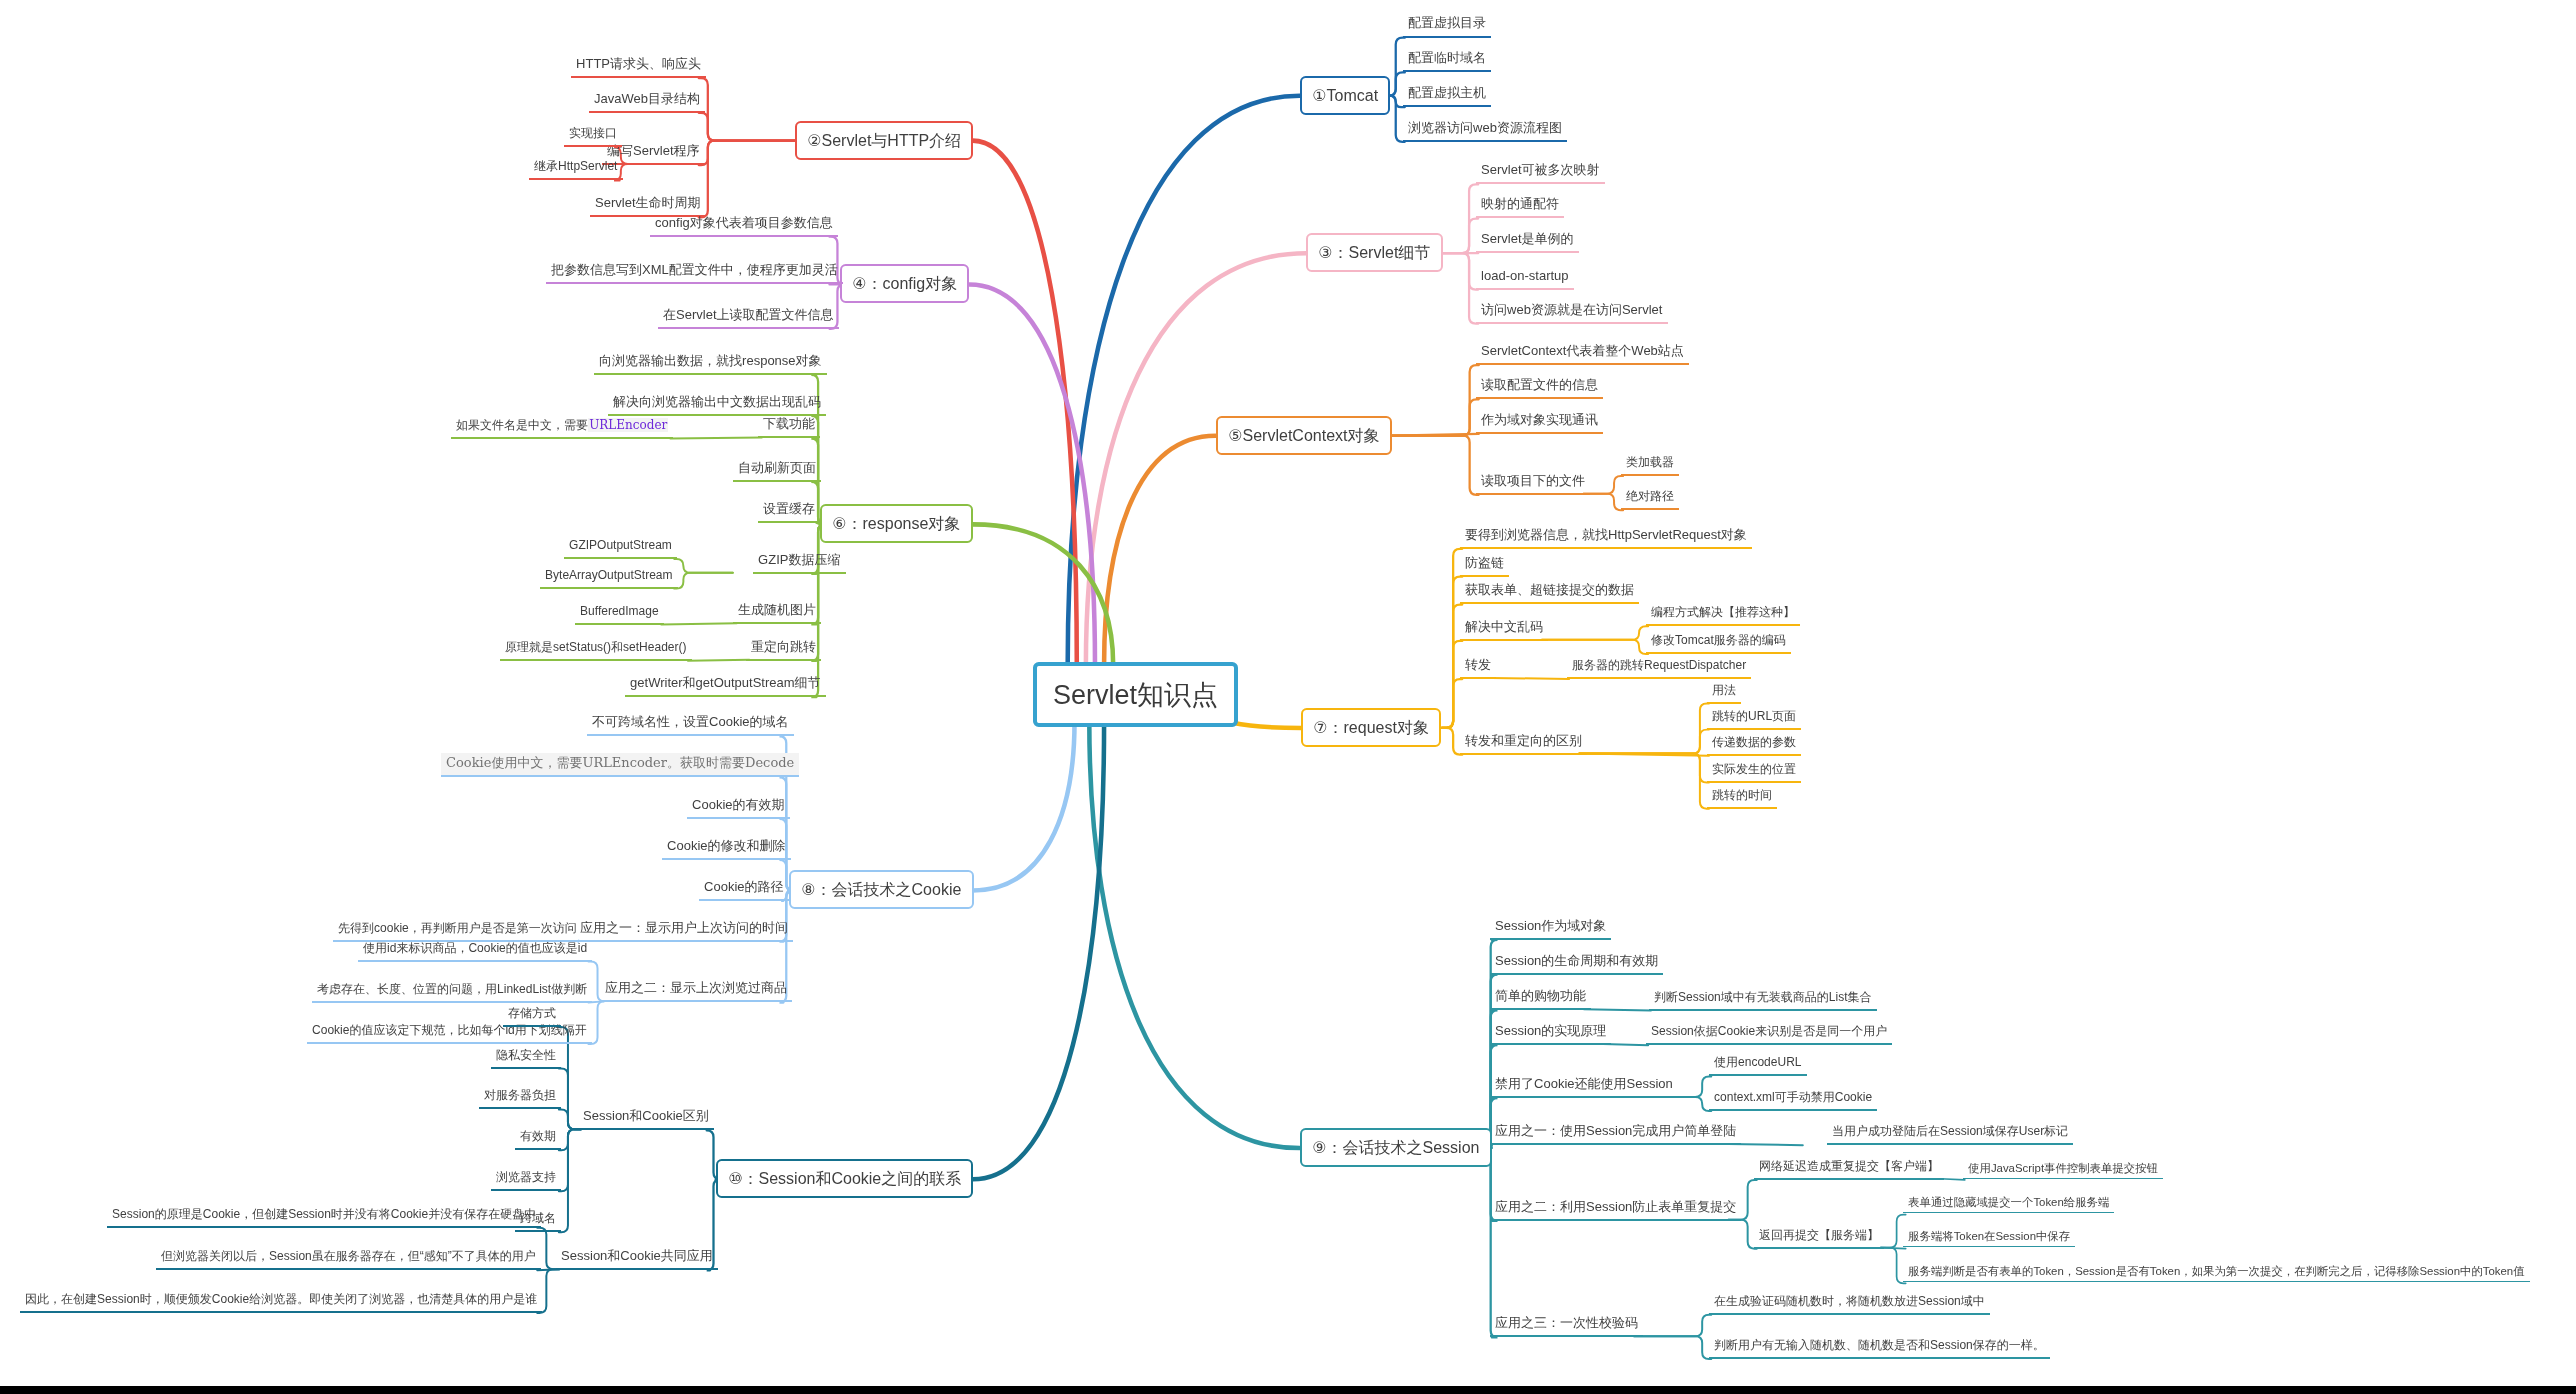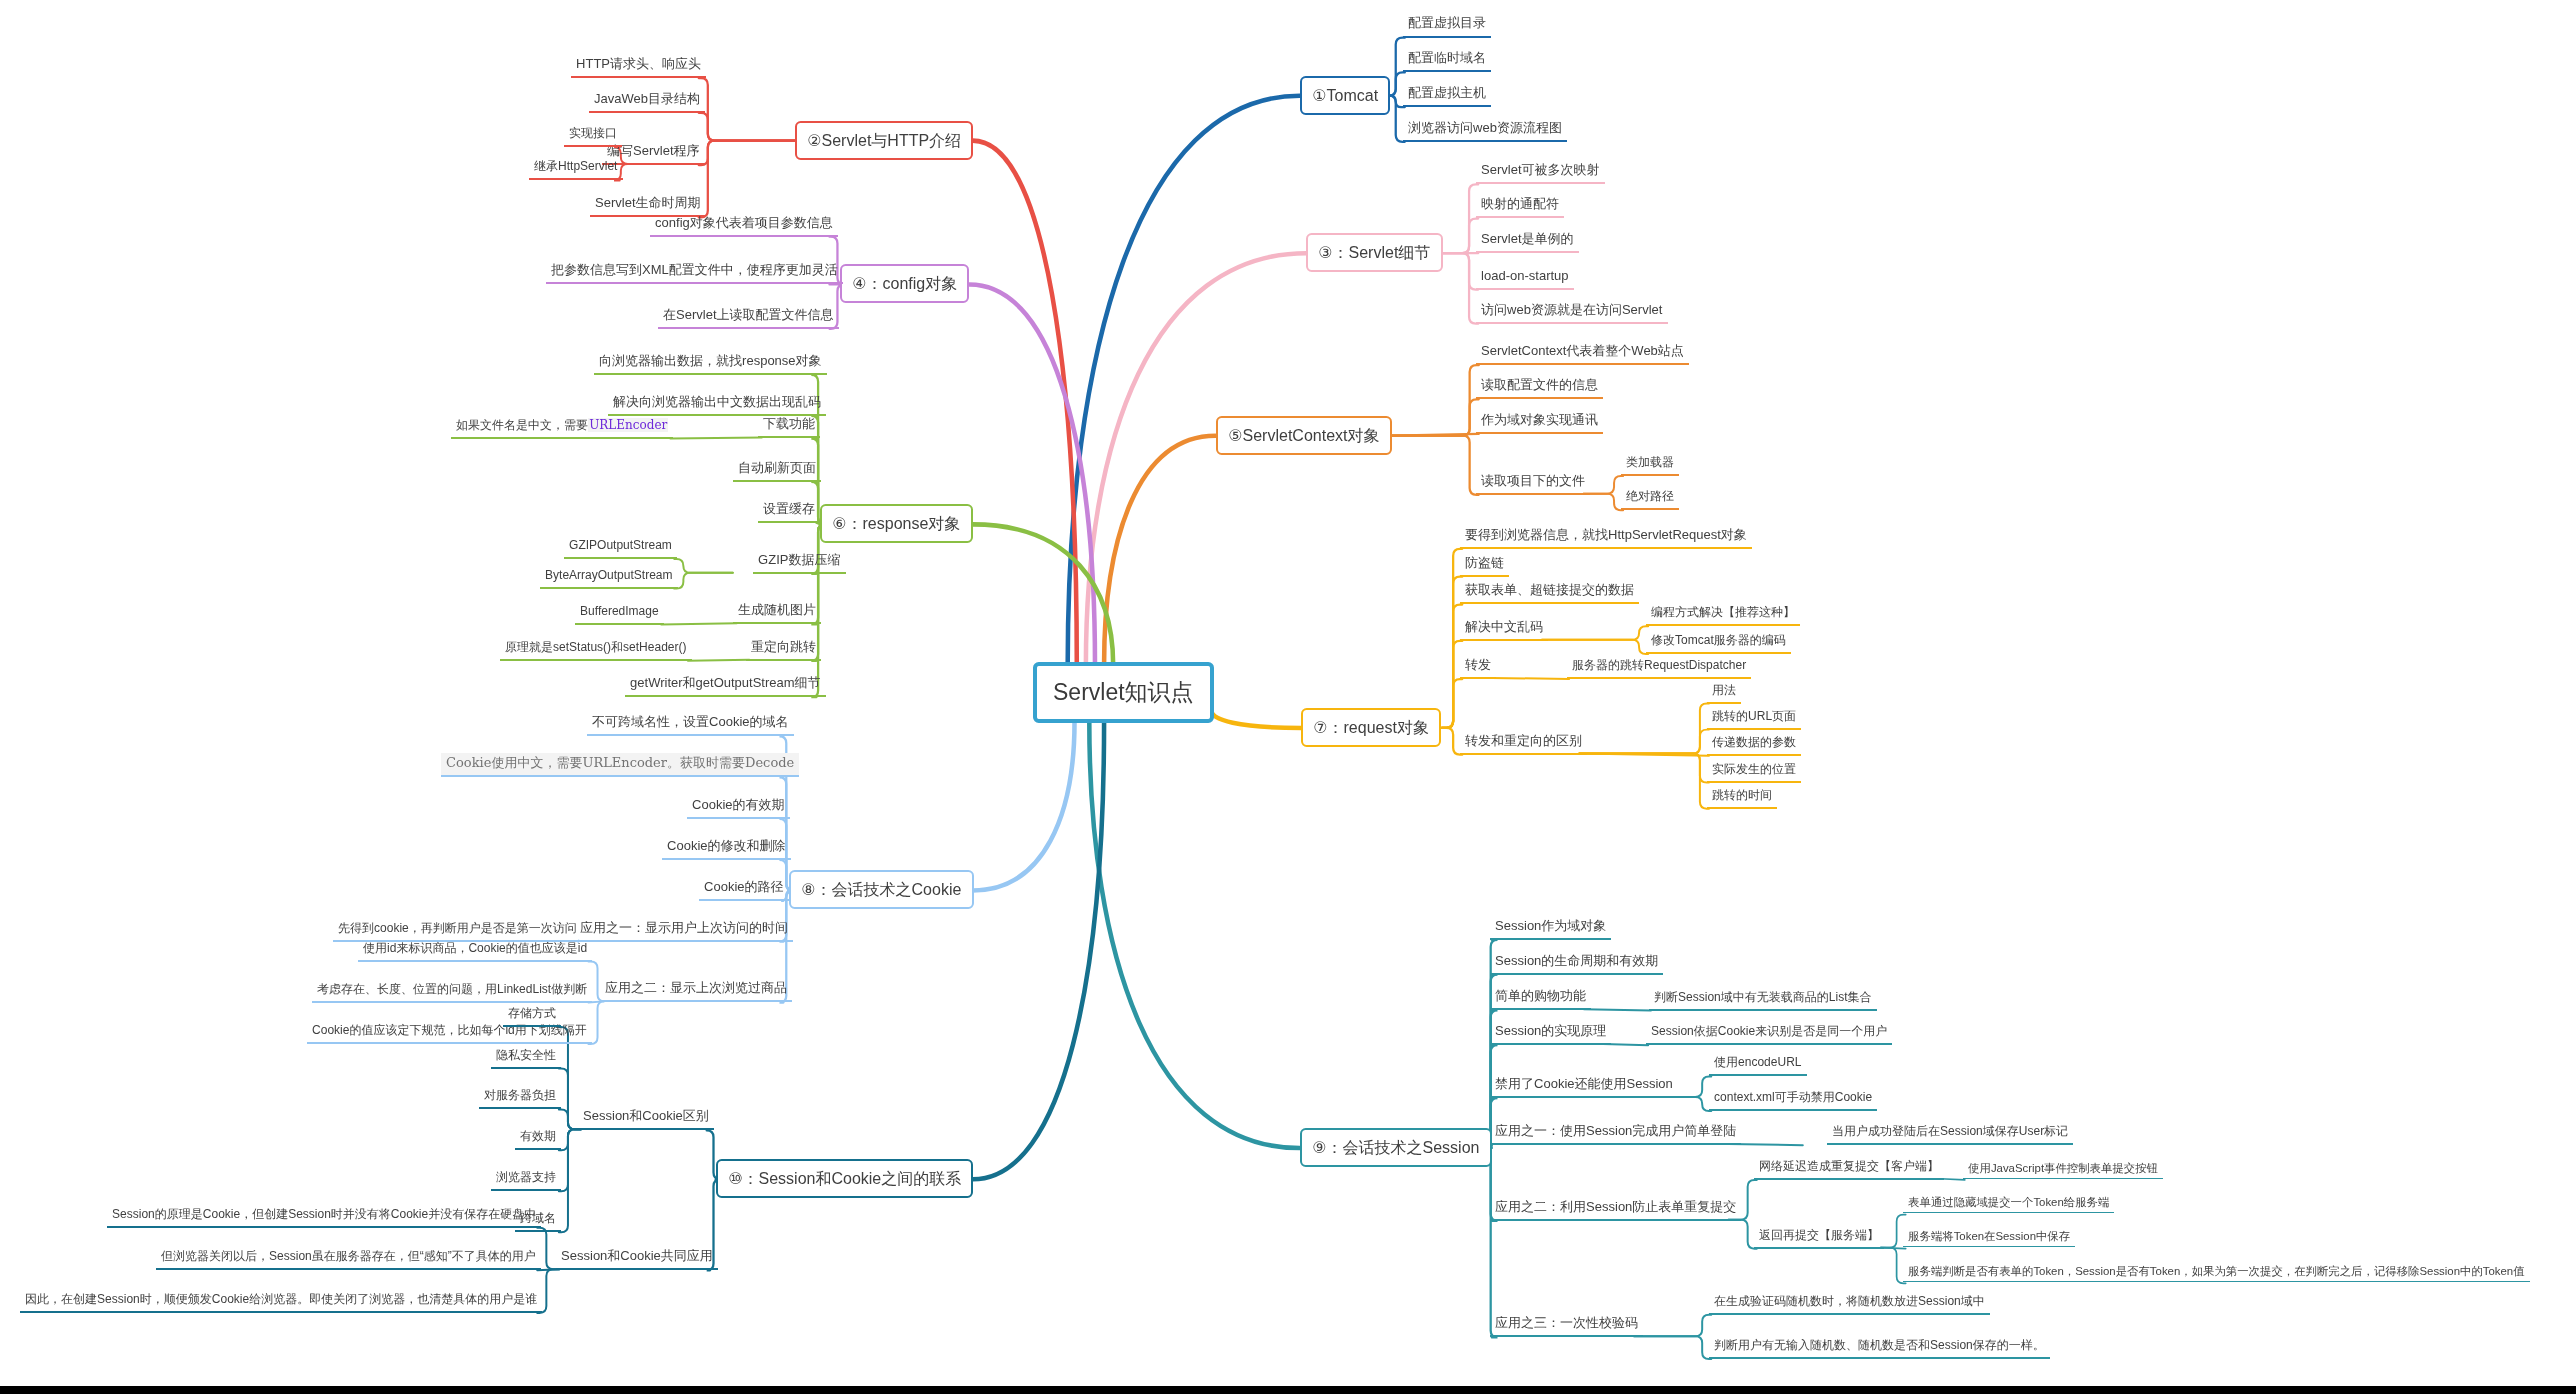--- a/index.html
+++ b/index.html
@@ -8,21 +8,21 @@
   #mindmap{position:absolute;left:0;top:0;width:2576px;height:1395px;background:#ffffff;}
   #links{position:absolute;left:0;top:0;}
   .leaf{position:absolute;white-space:nowrap;color:#3f3f3f;
         padding:1.7px 5.1px 4px;border-bottom:2.3px solid #999;line-height:1.25;}
   .lv2{font-size:13px;}
   .lv3{font-size:12px;}
   .lv4{font-size:11.4px;border-bottom-width:1.7px;padding-bottom:3.4px;}
   .topic{position:absolute;white-space:nowrap;color:#3f3f3f;font-size:16px;
          padding:8px 10.2px;border:2.3px solid #999;border-radius:5.7px;background:#ffffff;
          line-height:1.2;}
-  .center{position:absolute;white-space:nowrap;color:#3a3a3a;font-size:23px;
+  .center{position:absolute;white-space:nowrap;color:#3a3a3a;font-size:27px;
           padding:12.5px 16px;border:4.5px solid #36a2cf;border-radius:5.7px;background:#ffffff;
           line-height:1.2;}
   .hlfull{font-family:"DejaVu Serif","Liberation Serif",serif;background:#f3f3f3;color:#737373;}
   .hlseg{font-family:"DejaVu Serif","Liberation Serif",serif;background:#f3f3f3;color:#6d28d9;padding:0 1.1px;}
   #bottombar{position:absolute;left:0;top:1386px;width:2576px;height:9px;background:#000000;}
 </style>
 </head>
 <body>
 
 <div id="mindmap">

